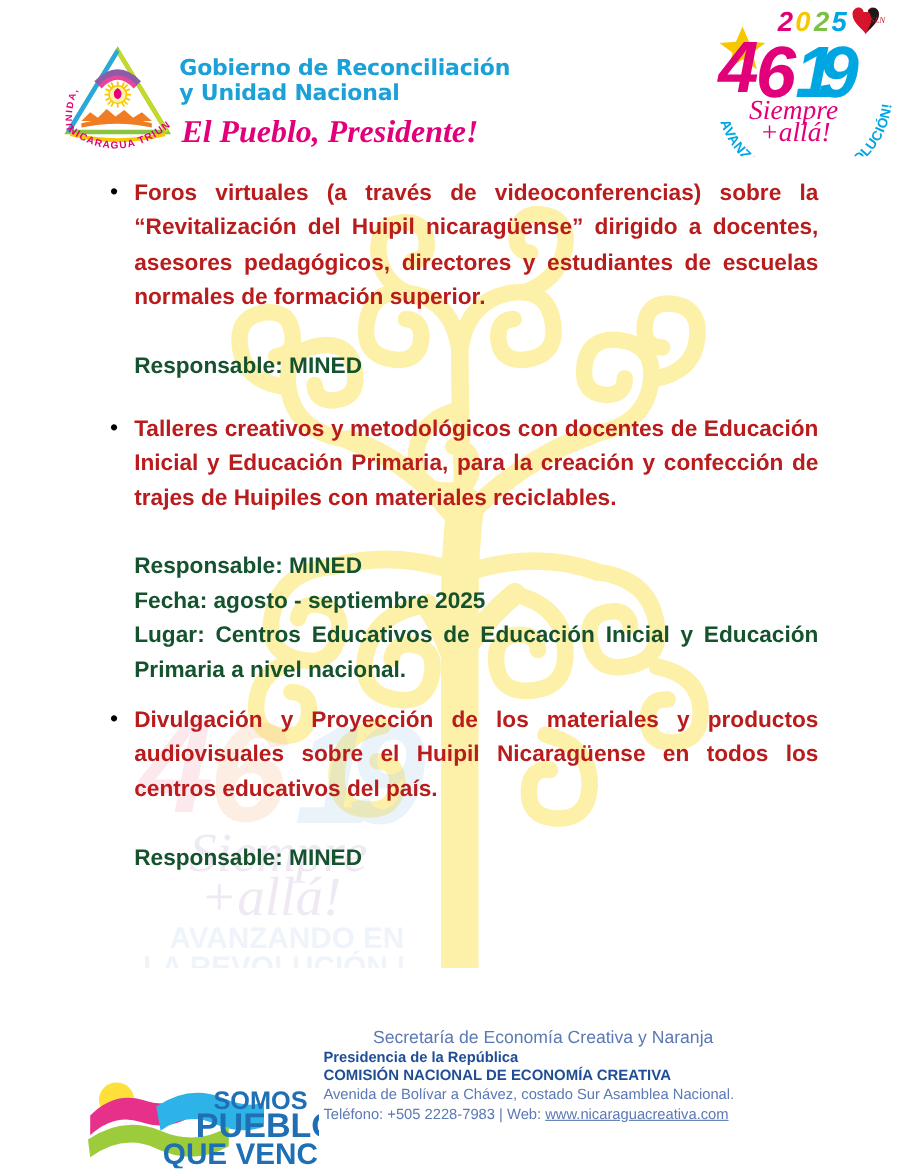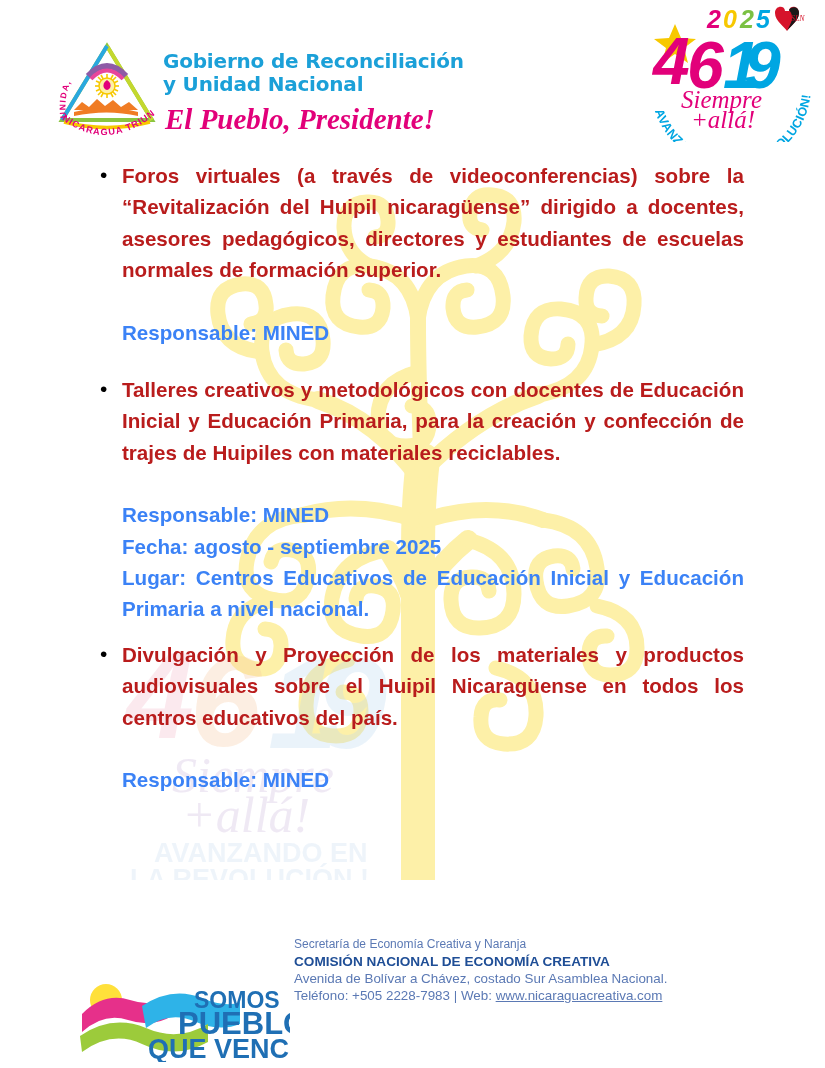--- a/index.html
+++ b/index.html
@@ -125,21 +125,21 @@
   }
   .meta-block {
     margin-left: 122px;
     width: 622px;
   }
   .meta-line {
     font-family: "Liberation Sans", sans-serif;
     font-size: 20.6px;
     font-weight: 700;
     line-height: 31.4px;
-    color: #3b82f6;
+    color: #14532d;
     margin: 0;
     text-align: justify;
   }
   .gap-lg { height: 31px; }
   .gap-md { height: 26px; }
   .gap-sm { height: 14px; }
 
   
   .footer {
     position: absolute;
@@ -166,25 +166,26 @@
     font-family: "Liberation Mono", monospace;
     font-size: 17.4px;
     font-weight: 700;
     color: #e8469b;
     letter-spacing: 1.9px;
     white-space: nowrap;
     line-height: 1.3;
   }
   .f-sub {
     font-family: "Liberation Sans", sans-serif;
-    font-size: 12px;
+    font-size: 16px;
     font-weight: 400;
     color: #5b79b4;
     line-height: 16.6px;
     white-space: nowrap;
+    margin-left: 45px;
   }
   .f-bold {
     font-family: "Liberation Sans", sans-serif;
     font-size: 13.4px;
     font-weight: 700;
     color: #1f4e96;
     line-height: 16.6px;
     white-space: nowrap;
   }
   .f-caps {
@@ -410,20 +411,21 @@
 
       <g fill="#1f6fb4" font-family="Liberation Sans, sans-serif" font-weight="700">
         <text x="126" y="28" font-size="23">SOMOS</text>
         <text x="110" y="54" font-size="31">PUEBLO</text>
         <text x="80" y="78" font-size="27">QUE VENCE!</text>
       </g>
     </svg>
 
     <div class="footer-text">
       <div class="f-sub">Secretaría de Economía Creativa y Naranja</div>
+      <div class="f-bold">Presidencia de la República</div>
       <div class="f-caps">COMISIÓN NACIONAL DE ECONOMÍA CREATIVA</div>
       <div class="f-addr">Avenida de Bolívar a Chávez, costado Sur Asamblea Nacional.</div>
       <div class="f-addr">
         <span>Teléfono: +505 2228-7983  |  Web: </span><a class="f-web" href="#">www.nicaraguacreativa.com</a>
       </div>
     </div>
   </div>
 
 </div>
 

